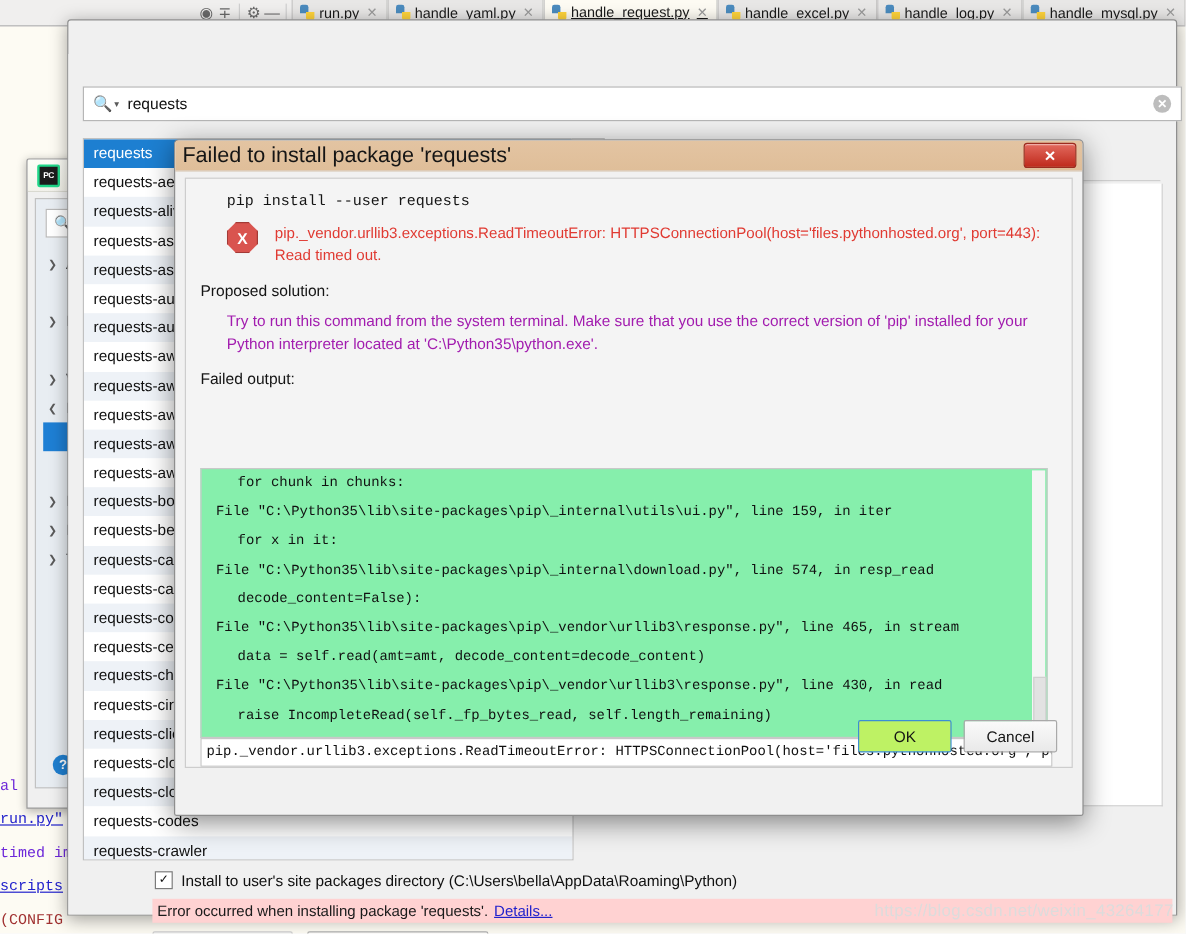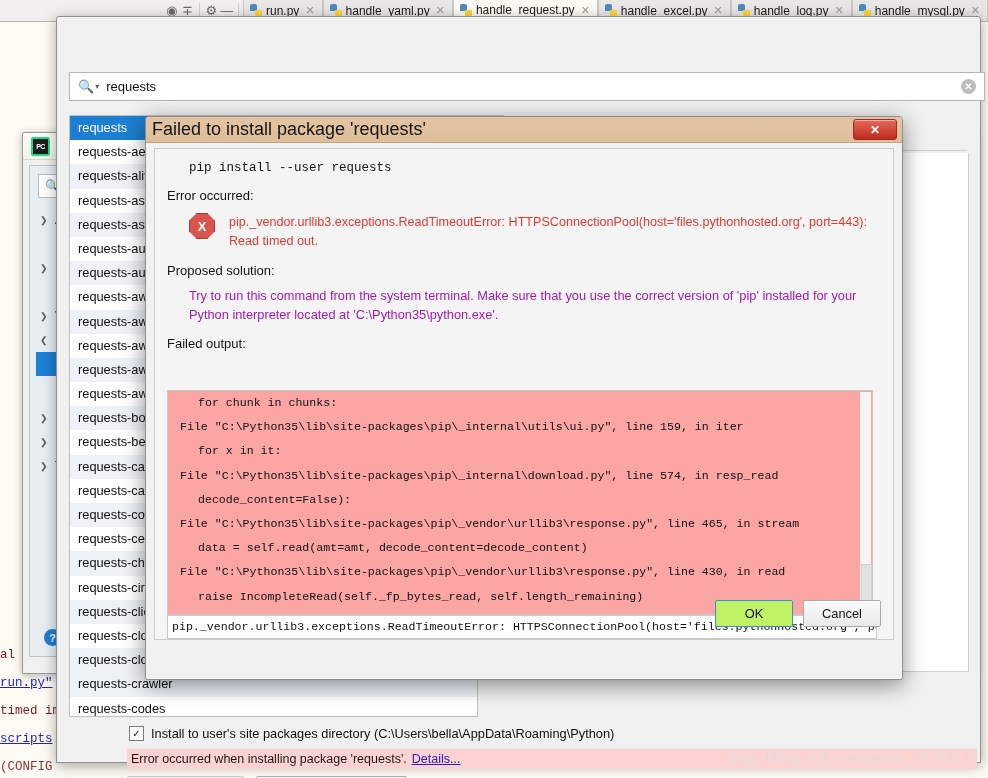--- a/index.html
+++ b/index.html
@@ -42,21 +42,21 @@
     display: flex; align-items: center;
     gap: 4px;
     padding: 0 7px 0 6px;
     background: #e8e7e6;
     border-left: 1px solid #c9c8c7;
     border-right: 1px solid #c9c8c7;
     font-size: 12px;
     color: #1a1a1a;
     white-space: nowrap;
   }
-  .ed-tab.active { background: #fdfbf3; }
+  .ed-tab.active { background: #fdfbf3; text-decoration: underline; }
   .ed-tab .pyico {
     width: 12px; height: 13px;
     position: relative;
     display: inline-block;
     flex: 0 0 auto;
   }
   .ed-tab .pyico::before {
     content: "";
     position: absolute; left: 0; top: 0;
     width: 7px; height: 7px;
@@ -84,21 +84,21 @@
     width: 988px; height: 757px;
     background: #fdfbf3;
   }
   .code-line {
     position: absolute;
     font-family: "Liberation Mono", monospace;
     font-size: 12.5px;
     white-space: pre;
   }
   .c-blue { color: #2222cc; text-decoration: underline; }
-  .c-dark { color: #7f1d1d; }
+  .c-dark { color: #6d28d9; }
   .c-red  { color: #a03030; }
 
   
   .settings-win {
     position: absolute;
     left: 22px; top: 132px;
     width: 952px; height: 540px;
     background: #f0f0f0;
     border: 1px solid #9a9a9a;
     box-shadow: 0 2px 8px rgba(0,0,0,.28);
@@ -419,21 +419,21 @@
   }
   .err-sol {
     font-size: 12.8px; color: #a21caf;
     line-height: 19px;
     margin: 8px 24px 0 34px;
   }
   .out-box {
     position: absolute;
     left: 12px; top: 241px;
     width: 704px; height: 223px;
-    background: #fca5a5;
+    background: #86efac;
     border: 1px solid #c8c8c8;
     overflow: hidden;
   }
   .out-line {
     font-family: "Liberation Mono", monospace;
     font-size: 11.6px;
     line-height: 24.2px;
     color: #101010;
     white-space: pre;
     padding-left: 12px;
@@ -637,22 +637,22 @@
         <div class="pkg-row">requests-bearer</div>
         <div class="pkg-row alt">requests-cache</div>
         <div class="pkg-row">requests-cas</div>
         <div class="pkg-row alt">requests-core</div>
         <div class="pkg-row">requests-cert</div>
         <div class="pkg-row alt">requests-chain</div>
         <div class="pkg-row">requests-circuit</div>
         <div class="pkg-row alt">requests-client</div>
         <div class="pkg-row">requests-cloud</div>
         <div class="pkg-row alt">requests-closer</div>
+        <div class="pkg-row">requests-codes</div>
         <div class="pkg-row alt">requests-crawler</div>
-        <div class="pkg-row">requests-codes</div>
 
       </div>
 
       <div class="ap-refresh">⟳</div>
       <div class="ap-splitter">
         <i></i>
           <i></i>
           <i></i>
           <i></i>
           <i></i>
@@ -683,21 +683,20 @@
 
   <div class="err-win">
     <div class="err-title">
       <span class="err-title-text">Failed to install package 'requests'</span>
       <span class="err-close">✕</span>
     </div>
 
     <div class="err-body">
       <div class="err-cmd">pip install --user requests</div>
 
-      <div class="err-h">Error occurred:</div>
       <div class="err-msgrow">
         <span class="err-stop">X</span>
         <span class="err-msg">pip._vendor.urllib3.exceptions.ReadTimeoutError: HTTPSConnectionPool(host='files.pythonhosted.org', port=443): Read timed out.</span>
       </div>
 
       <div class="err-h" style="margin-top:12px;">Proposed solution:</div>
       <div class="err-sol">Try to run this command from the system terminal. Make sure that you use the correct version of 'pip' installed for your Python interpreter located at 'C:\Python35\python.exe'.</div>
 
       <div class="err-h" style="margin-top:12px;">Failed output:</div>
 

